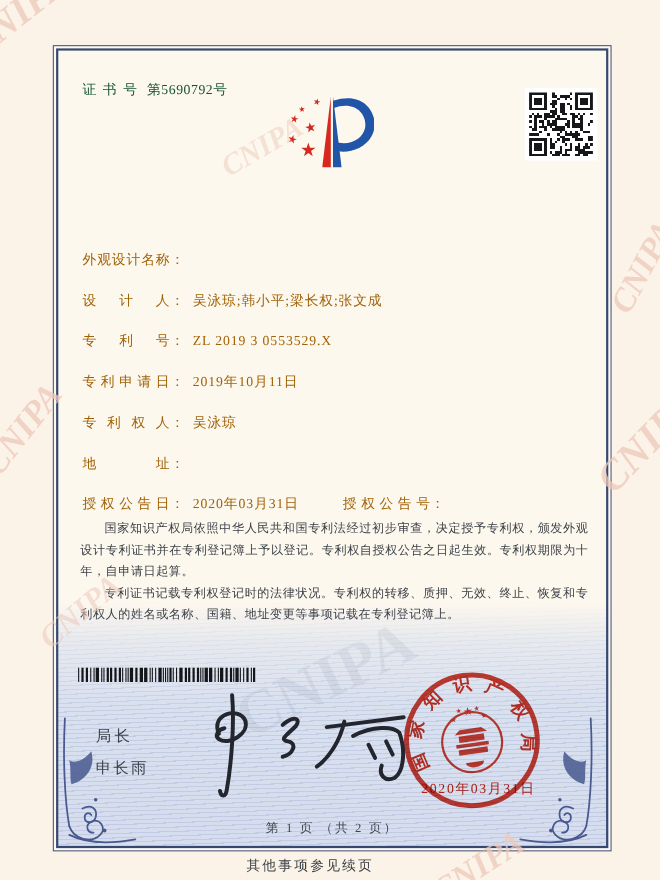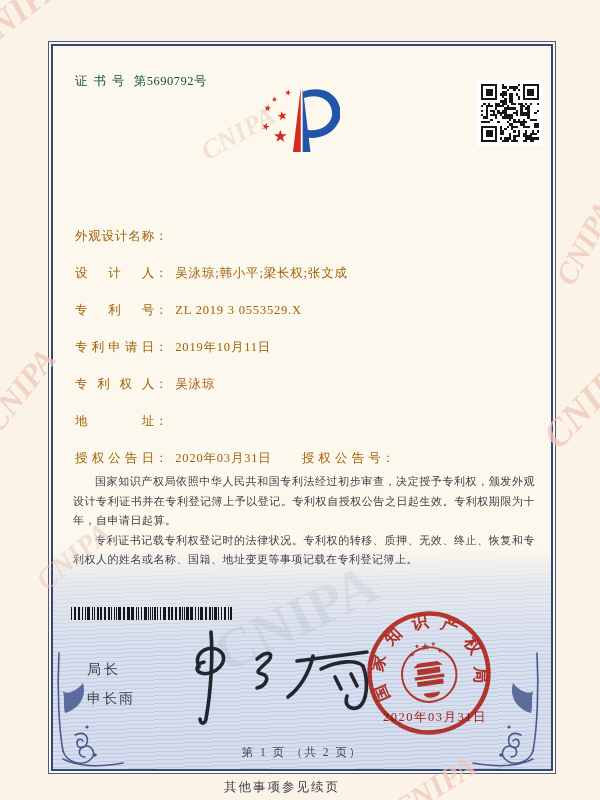--- a/index.html
+++ b/index.html
@@ -59,21 +59,21 @@
     font-size:12.5px;color:#a16207;letter-spacing:.8px;}
   .frow{display:flex;align-items:flex-start;line-height:22px;margin-bottom:15px;}
   .flabel{
     display:inline-block;width:80px;flex:0 0 80px;
     text-align:justify;text-align-last:justify;
   }
   .fcolon{flex:0 0 auto;margin-right:7px;}
   .fvalue{flex:1 1 auto;}
   .grant-row{display:flex;line-height:22px;}
   .grant-row .pair{display:flex;}
-  .grant-row .pair.second{margin-left:30px;}
+  .grant-row .pair.second{margin-left:40px;}
   
   .paras{
     position:absolute;left:24px;right:20px;top:430px;z-index:3;
     font-size:11px;color:#3a3f46;line-height:1.78;text-align:justify;letter-spacing:.5px;
   }
   .paras p{margin:0;text-indent:2em;}
   
   .barcode{
     position:absolute;left:22px;top:565px;width:188px;height:13px;z-index:3;font-size:0;
   }

